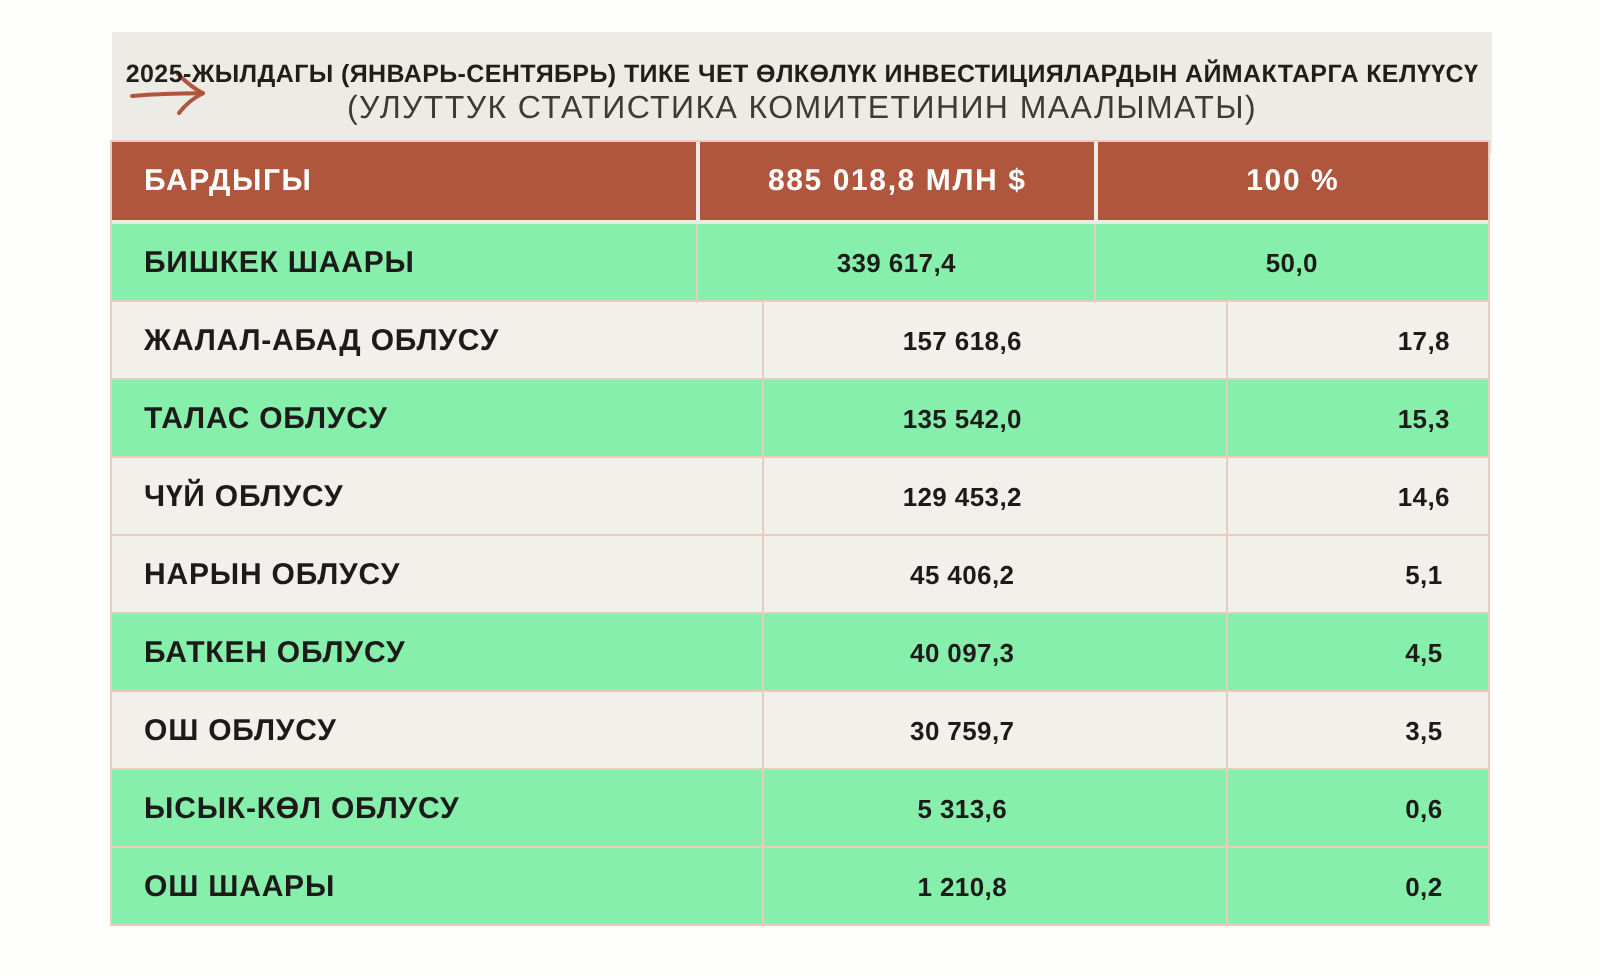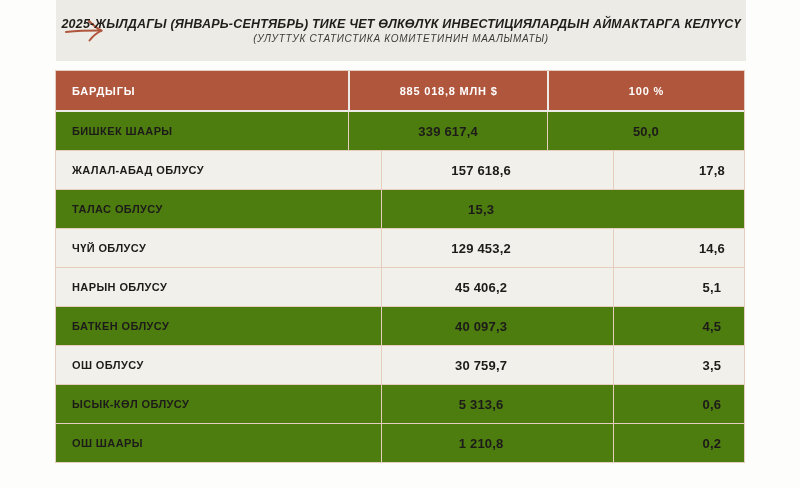--- a/index.html
+++ b/index.html
@@ -13,25 +13,24 @@
     position: relative;
     background: var(--page-bg, #FDFDFC);
     font-family: "Liberation Sans", "DejaVu Sans", sans-serif;
     color: var(--text, #1D1B19);
   }
 
   
   .banner {
     position: absolute;
     left: 56px;
-    top: 0;
+    top: 16px;
     width: 690px;
     height: 61px;
     background: var(--banner-bg, #EDEBE5);
-    font-style: italic;
   }
   .arrow-wrap {
     position: absolute;
     left: 7px;
     top: 50%;
     transform: translateY(-50%);
     width: 44px;
     height: 30px;
   }
   .banner-text {
@@ -45,62 +44,62 @@
     text-align: center;
   }
   .title {
     font-size: 12.5px;
     font-weight: bold;
     letter-spacing: 0.2px;
     white-space: nowrap;
     color: #201D1A;
   }
   .subtitle {
-    font-size: 10px;
+    font-size: 16px;
     letter-spacing: 0.7px;
     white-space: nowrap;
     color: #3E3B37;
   }
 
   
   .tbl {
     position: absolute;
     left: 55px;
     top: 70px;
     width: 690px;
     border: 1px solid var(--border, #E7CDBE);
     background: #FFFFFF;
     box-sizing: border-box;
   }
   .trow {
     display: grid;
     grid-template-columns: 42.5% 28.85% 28.65%;
     height: 38px;
-    background: #4d7c0f;
+    background: #86efac;
   }
   .trow.beige { background: var(--row-beige, #F2F0EA); }
   #rows .trow + .trow { border-top: 1px solid var(--border, #E7CDBE); gap: 33px; }
 
   .thead {
     height: 39px;
     background: var(--accent, #B0563C);
     border-bottom: 2px solid var(--banner-bg, #EDEBE5);
   }
   .thead .c {
     color: #FFFFFF;
     letter-spacing: 0.8px;
   }
   .thead .c2, .thead .c3 { border-left: 2px solid var(--banner-bg, #EDEBE5); }
 
   .c {
     display: flex;
     align-items: center;
     justify-content: center;
     font-weight: bold;
-    font-size: 11px;
+    font-size: 15px;
     letter-spacing: 0.4px;
     box-sizing: border-box;
   }
   .c1 {
     justify-content: flex-start;
     padding-left: 16px;
   }
   .c2, .c3 { border-left: 1px solid var(--border, #E7CDBE); }
   #rows .c2, #rows .c3 { font-size: 13px; letter-spacing: 0.2px; }
 </style>
@@ -133,20 +132,21 @@
     <div class="c c2">339 617,4</div>
     <div class="c c3">50,0</div>
   </div>
       <div class="trow beige">
     <div class="c c1">ЖАЛАЛ-АБАД ОБЛУСУ</div>
     <div class="c c2">157 618,6</div>
     <div class="c c3">17,8</div>
   </div>
       <div class="trow white">
     <div class="c c1">ТАЛАС ОБЛУСУ</div>
+    <div class="c c2">135 542,0</div>
     <div class="c c3">15,3</div>
   </div>
       <div class="trow beige">
     <div class="c c1">ЧҮЙ ОБЛУСУ</div>
     <div class="c c2">129 453,2</div>
     <div class="c c3">14,6</div>
   </div>
       <div class="trow beige">
     <div class="c c1">НАРЫН ОБЛУСУ</div>
     <div class="c c2">45 406,2</div>

